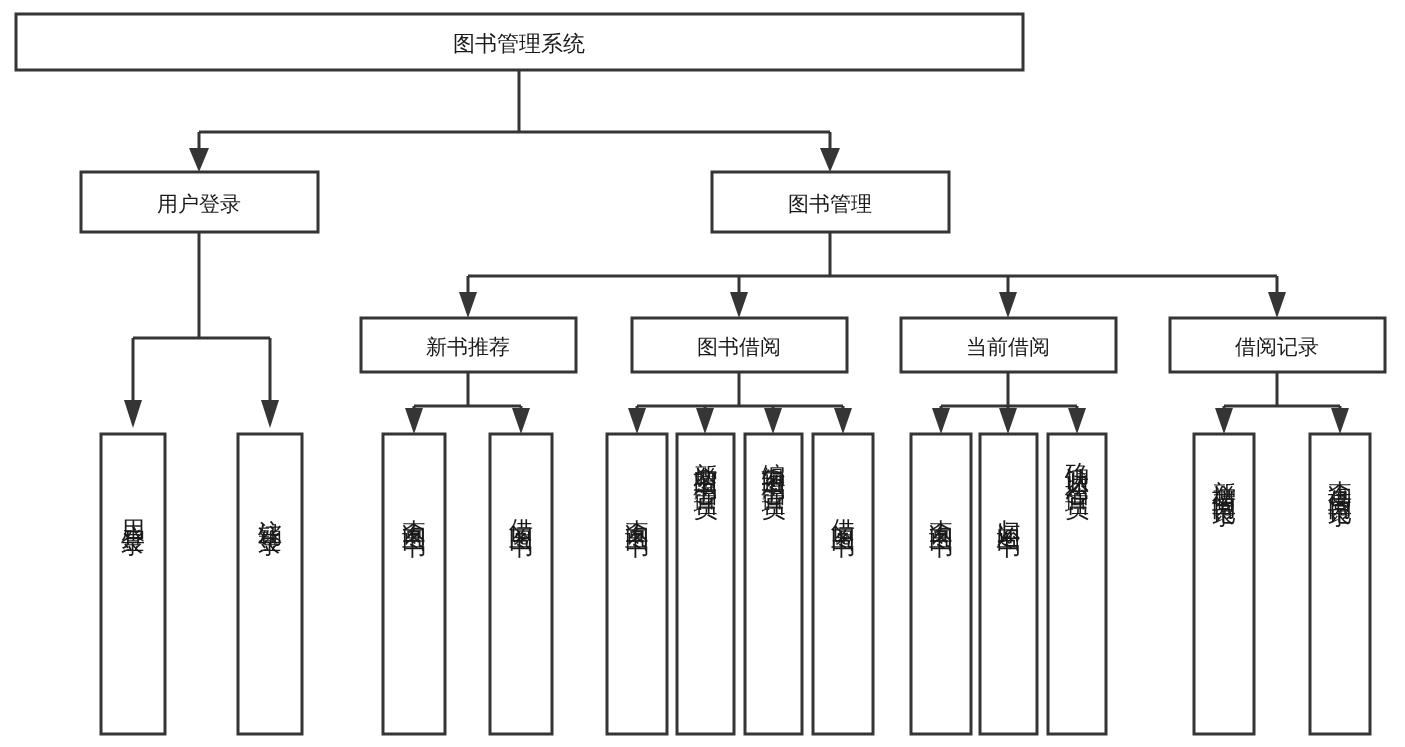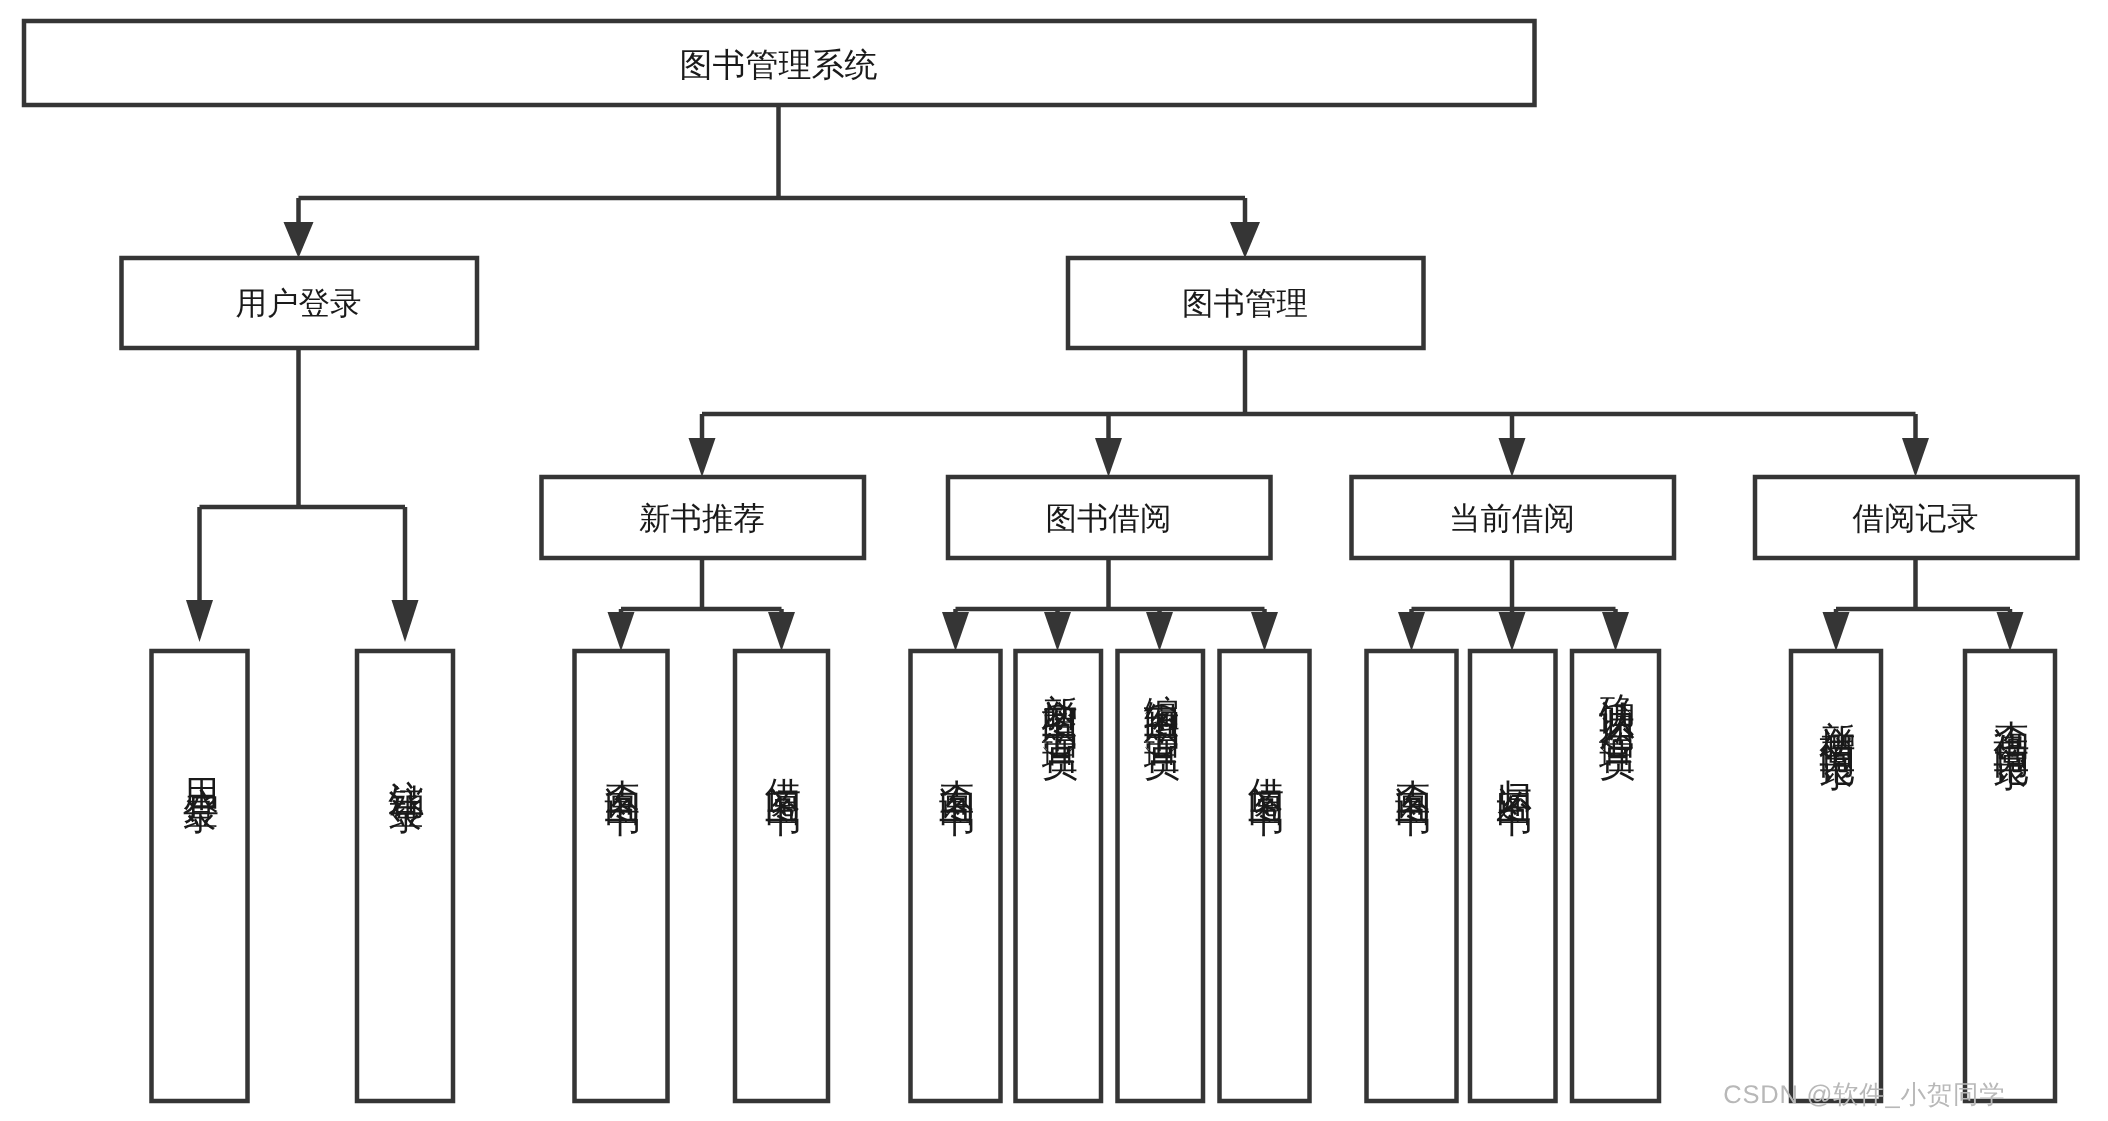--- a/index.html
+++ b/index.html
@@ -281,15 +281,14 @@
   </div>
 
   <div class="vtext-wrap" style="left:1194px; top:461px; width:60px; height:273px;">
     <span class="vtext">新增借阅记录</span>
   </div>
 
   <div class="vtext-wrap" style="left:1310px; top:461px; width:60px; height:273px;">
     <span class="vtext">查询借阅记录</span>
   </div>
 
-  <div class="watermark">CSDN @软件_小贺同学</div>
 
 </div>
 
 </body></html>

